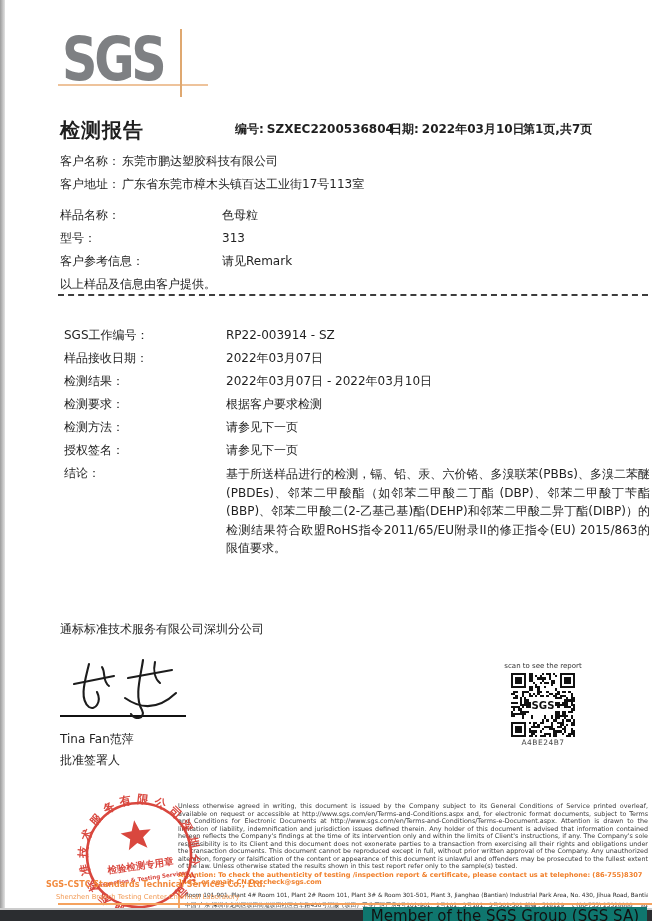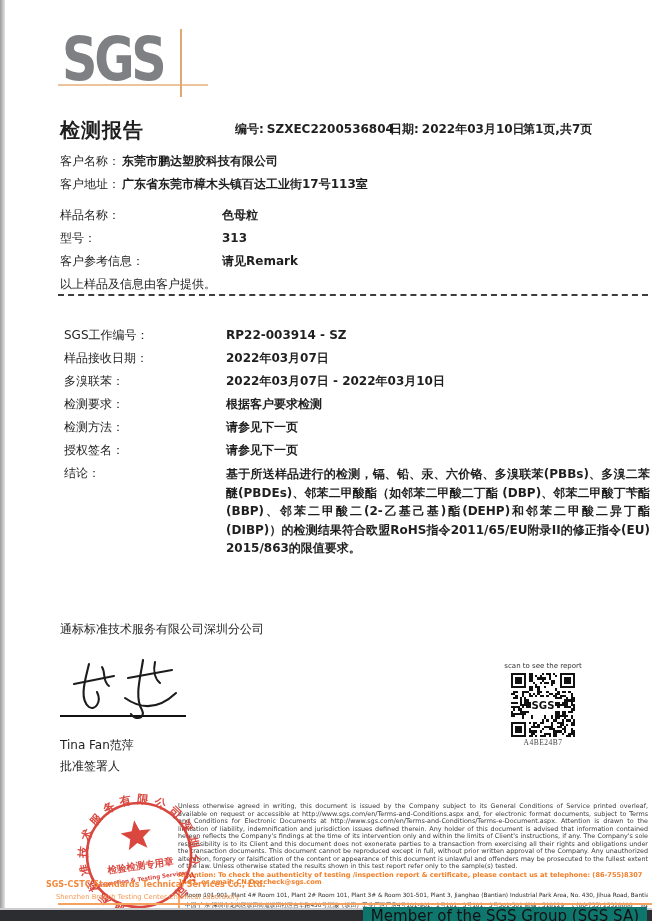--- a/index.html
+++ b/index.html
@@ -26,44 +26,44 @@
   #hdr-no   { left:235px; }
   #hdr-date { left:390px; }
   #hdr-page { left:523px; }
   .hdr-item .l { margin-right:3px;margin-top:20px; }
 
   
   .row { display:flex; margin-bottom:7px; font-size:12px; line-height:16px; }
   .lbl { flex:0 0 auto; white-space:nowrap; }
   .w62  .lbl { width:62px; }
   .w162 .lbl { width:162px; }
-  .val { white-space:nowrap;font-weight:bold; }
+  .val { white-space:nowrap; }
 
   #client-block { position:absolute; left:60px; top:153px; width:580px; }
   #sample-block { position:absolute; left:60px; top:207px; width:580px; }
   #sample-note { font-size:12px; margin-top:0px; }
   .dashed-sep { position:absolute; left:58px; top:294px; width:590px; border-top:2px dashed #3d3d3d; }
   #sgs-block { position:absolute; left:64px; top:327px; width:586px; }
   #conclusion-row { align-items:flex-start; }
   #conclusion-row .val { white-space:normal; width:424px; line-height:18.6px; text-align:justify; }
 
   
   #sig-block { position:absolute; left:60px; top:621px; width:320px; font-size:12px; }
   #sig-company { line-height:16px; }
   #sig-auth { line-height:16px; }
   #sig-draw { display:block; margin:18px 0 0 2px; }
   #sig-line { width:126px; height:0; border-bottom:2px solid #111; margin-top:-6px; }
-  #sig-name { margin-top:20px; }
+  #sig-name { margin-top:14px; }
   #sig-role { margin-top:4px; }
 
   
   #qr-block { position:absolute; left:501px; top:662px; width:84px; text-align:center; }
   #qr-caption { font-size:7px; color:#333; line-height:9px; }
   #qr-svg { display:block; margin:2px auto 0 auto; }
-  #qr-id { font-size:7.5px; color:#444; margin-top:1px; letter-spacing:.5px;font-family:Liberation Serif, serif; }
+  #qr-id { font-size:7.5px; color:#444; margin-top:1px; letter-spacing:.5px; }
 
   
   #footer { position:absolute; left:178px; top:803px; width:470px; }
   #legal { font-size:6.4px; line-height:7.5px; color:#3a3a3a; text-align:justify; }
   #attention { font-size:6.6px; line-height:7.8px; color:#f07f2a; font-weight:bold; margin-top:1px; }
   #addr-box { margin-top:3px; border-left:2px solid #f5a868; padding:1px 0 3px 5px; }
   .addr-line { display:flex; justify-content:space-between; font-size:5.8px; line-height:9.5px; white-space:nowrap; overflow:hidden; color:#2c2c2c; }
   .addr-line .right { margin-left:8px; flex:0 0 auto; color:#333; }
 
   .footer-rule { position:absolute; left:58px; top:903px; width:594px; height:2px; background:#f5a25e; z-index:40; }
@@ -126,21 +126,21 @@
 <div id="sgs-block">
   <div class="row w162">
     <span class="lbl">SGS工作编号：</span>
     <span class="val">RP22-003914 - SZ</span>
   </div>
   <div class="row w162">
     <span class="lbl">样品接收日期：</span>
     <span class="val">2022年03月07日</span>
   </div>
   <div class="row w162">
-    <span class="lbl">多溴联苯：</span>
+    <span class="lbl">检测结果：</span>
     <span class="val">2022年03月07日 - 2022年03月10日</span>
   </div>
   <div class="row w162">
     <span class="lbl">检测要求：</span>
     <span class="val">根据客户要求检测</span>
   </div>
   <div class="row w162">
     <span class="lbl">检测方法：</span>
     <span class="val">请参见下一页</span>
   </div>

